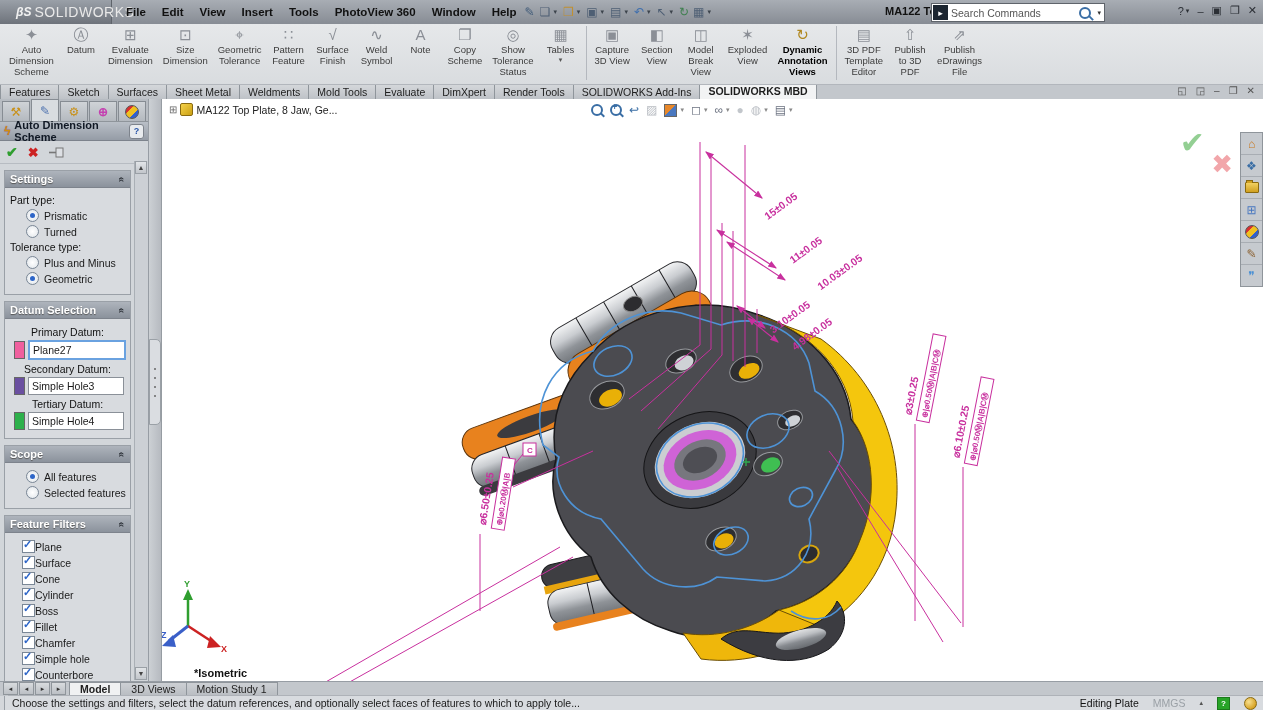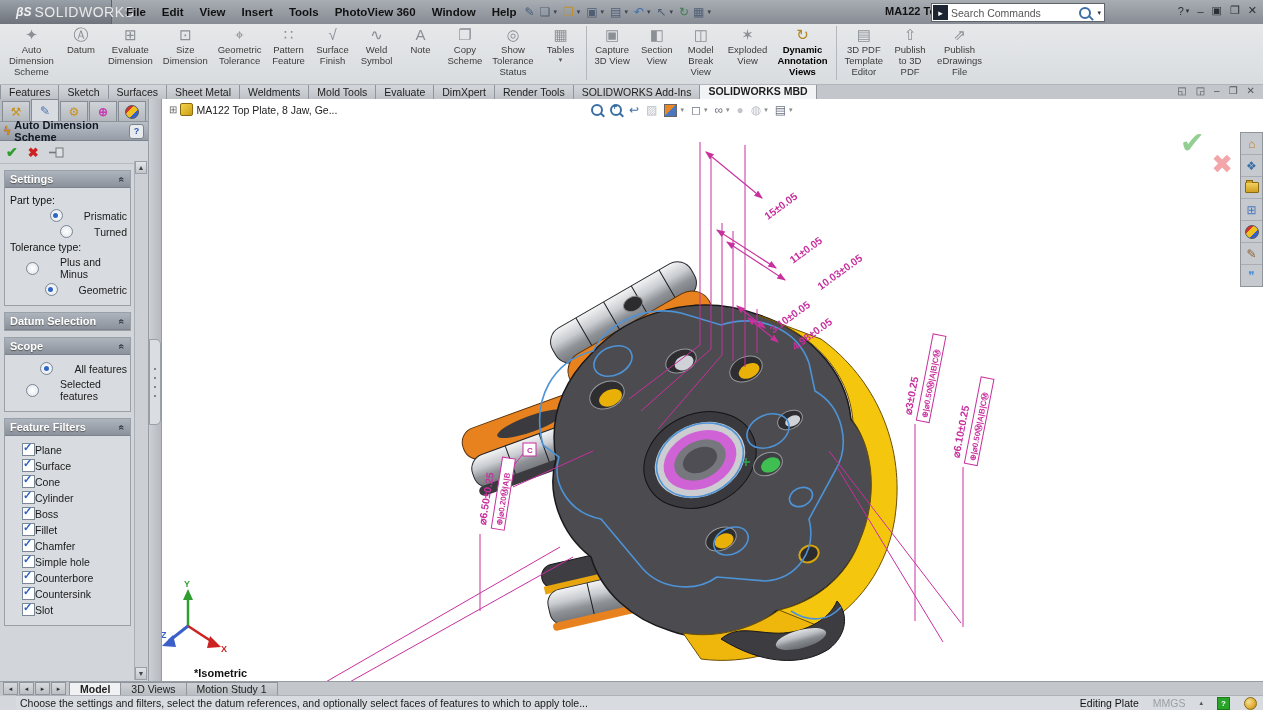--- a/index.html
+++ b/index.html
@@ -51,21 +51,21 @@
   .pm-help{width:13px;height:13px;background:#e8ebee;border:1px solid #7d838c;border-radius:3px;font-size:9px;color:#2a56a8;font-weight:bold;display:flex;align-items:center;justify-content:center;}
   .pm-actions{height:22px;display:flex;align-items:center;gap:10px;padding-left:6px;border-bottom:1px solid #b7bcc2;}
   .ok-ic{color:#2f9e2f;font-size:14px;font-weight:bold;}
   .cancel-ic{color:#cc2222;font-size:13px;font-weight:bold;}
   .group{margin:6px 4px 0 4px;width:127px;border:1px solid #9aa0a7;background:#d8dbdf;box-sizing:border-box;}
   .ghead{height:16px;background:linear-gradient(#aeb4bc,#8b929c);display:flex;align-items:center;padding:0 5px;border-bottom:1px solid #7d838c;}
   .ghead .gt{flex:1;font-size:11px;font-weight:bold;color:#fff;text-shadow:0 1px 1px #555;}
   .ghead .chev{color:#2e333a;font-size:10px;transform:rotate(90deg);font-weight:bold;}
   .gbody{padding:4px 3px 6px 3px;font-size:10.5px;}
   .flabel{margin:2px 0 3px 2px;color:#111;}
-  .optrow{display:flex;align-items:center;gap:21px;margin:3px 0 3px 18px;justify-content:flex-end;}
+  .optrow{display:flex;align-items:center;gap:5px;margin:3px 0 3px 18px;}
   .rad{width:11px;height:11px;border-radius:50%;background:radial-gradient(#ffffff,#dfe4e9);border:1px solid #7a8796;position:relative;flex:0 0 auto;}
   .rad.sel::after{content:'';position:absolute;left:2.5px;top:2.5px;width:5px;height:5px;border-radius:50%;background:#2e66c8;}
   .cbrow{display:flex;align-items:center;margin:3px 0 3px 14px;}
   .cb{width:11px;height:11px;background:#fff;border:1px solid #7a8796;position:relative;flex:0 0 auto;}
   .cb.checked::after{content:'✓';position:absolute;left:0px;top:-3px;font-size:11px;color:#2e66c8;font-weight:bold;}
   .dlabel{text-align:center;margin:3px 0 2px 0;color:#111;}
   .drow{display:flex;align-items:center;margin:0 0 2px 6px;gap:3px;}
   .swatch{width:9px;height:16px;border:1px solid #666;flex:0 0 auto;}
   .sw-pink{background:#f0609e;} .sw-purple{background:#6a4fa0;} .sw-green{background:#2db04b;}
   .dfield{width:88px;height:14px;background:#fff;border:1px solid #8a9098;font-size:10.5px;padding:1px 3px;line-height:14px;}
@@ -106,21 +106,21 @@
   .fcftxt{fill:#c8309e;font-size:8px;font-weight:600;}
   .sketch{stroke:#4e93d6;stroke-width:1.6;fill:none;}
   .viewlabel{fill:#111;font-size:11px;font-weight:bold;}
   .triadtxt{font-size:9px;font-weight:bold;}
   
   .bottombar{position:absolute;left:0;right:0;bottom:14px;height:14px;background:#c3c7cc;border-top:1px solid #979da4;display:flex;align-items:flex-end;z-index:20;}
   .navbtns{display:flex;gap:1px;padding:0 3px 1px 3px;}
   .navb{width:13px;height:11px;background:linear-gradient(#d8dbde,#bcc0c5);border:1px solid #8f959b;font-size:7px;color:#333;display:flex;align-items:center;justify-content:center;}
   .mtab{font-size:10.5px;padding:0 10px;height:13px;line-height:13px;background:linear-gradient(#cdd0d4,#b8bcc1);border:1px solid #8f959b;border-bottom:none;margin-right:-1px;color:#222;}
   .mtab.active{background:#f0f1f2;font-weight:bold;}
-  .statusbar{position:absolute;left:16px;right:0;bottom:0;height:14px;background:#d8dbdf;border-top:1px solid #aeb2b8;font-size:10.5px;display:flex;align-items:center;z-index:20;}
+  .statusbar{position:absolute;left:8px;right:0;bottom:0;height:14px;background:#d8dbdf;border-top:1px solid #aeb2b8;font-size:10.5px;display:flex;align-items:center;z-index:20;}
   .status-msg{margin-left:4px;color:#1a1a1a;}
   .status-right{position:absolute;right:6px;display:flex;align-items:center;gap:14px;}
   .status-mode{color:#111;}
   .status-units{color:#9aa0a6;}
   .sb-caret{font-size:7px;color:#555;}
   .sb-help{width:11px;height:11px;background:#28a428;color:#fff;font-size:8px;font-weight:bold;display:flex;align-items:center;justify-content:center;border:1px solid #1c7a1c;}
   .coin{width:11px;height:11px;border-radius:50%;background:radial-gradient(circle at 35% 35%,#f8e090,#d8a428 70%,#a87818);border:1px solid #8a6a10;}
 </style>
 </head>
 <body>
@@ -365,20 +365,37 @@
             <span>Geometric</span>
           </div>
       </div>
     </div>
 
     <div class="group">
       <div class="ghead">
           <span class="gt">Datum Selection</span>
           <span class="chev">«</span>
         </div>
+      <div class="gbody">
+        <div class="dlabel">Primary Datum:</div>
+        <div class="drow">
+            <span class="swatch sw-pink"></span>
+            <span class="dfield hl">Plane27</span>
+          </div>
+        <div class="dlabel">Secondary Datum:</div>
+        <div class="drow">
+            <span class="swatch sw-purple"></span>
+            <span class="dfield">Simple Hole3</span>
+          </div>
+        <div class="dlabel">Tertiary Datum:</div>
+        <div class="drow">
+            <span class="swatch sw-green"></span>
+            <span class="dfield">Simple Hole4</span>
+          </div>
+      </div>
     </div>
 
     <div class="group">
       <div class="ghead">
           <span class="gt">Scope</span>
           <span class="chev">«</span>
         </div>
       <div class="gbody">
         <div class="optrow">
             <span class="rad sel"></span>

